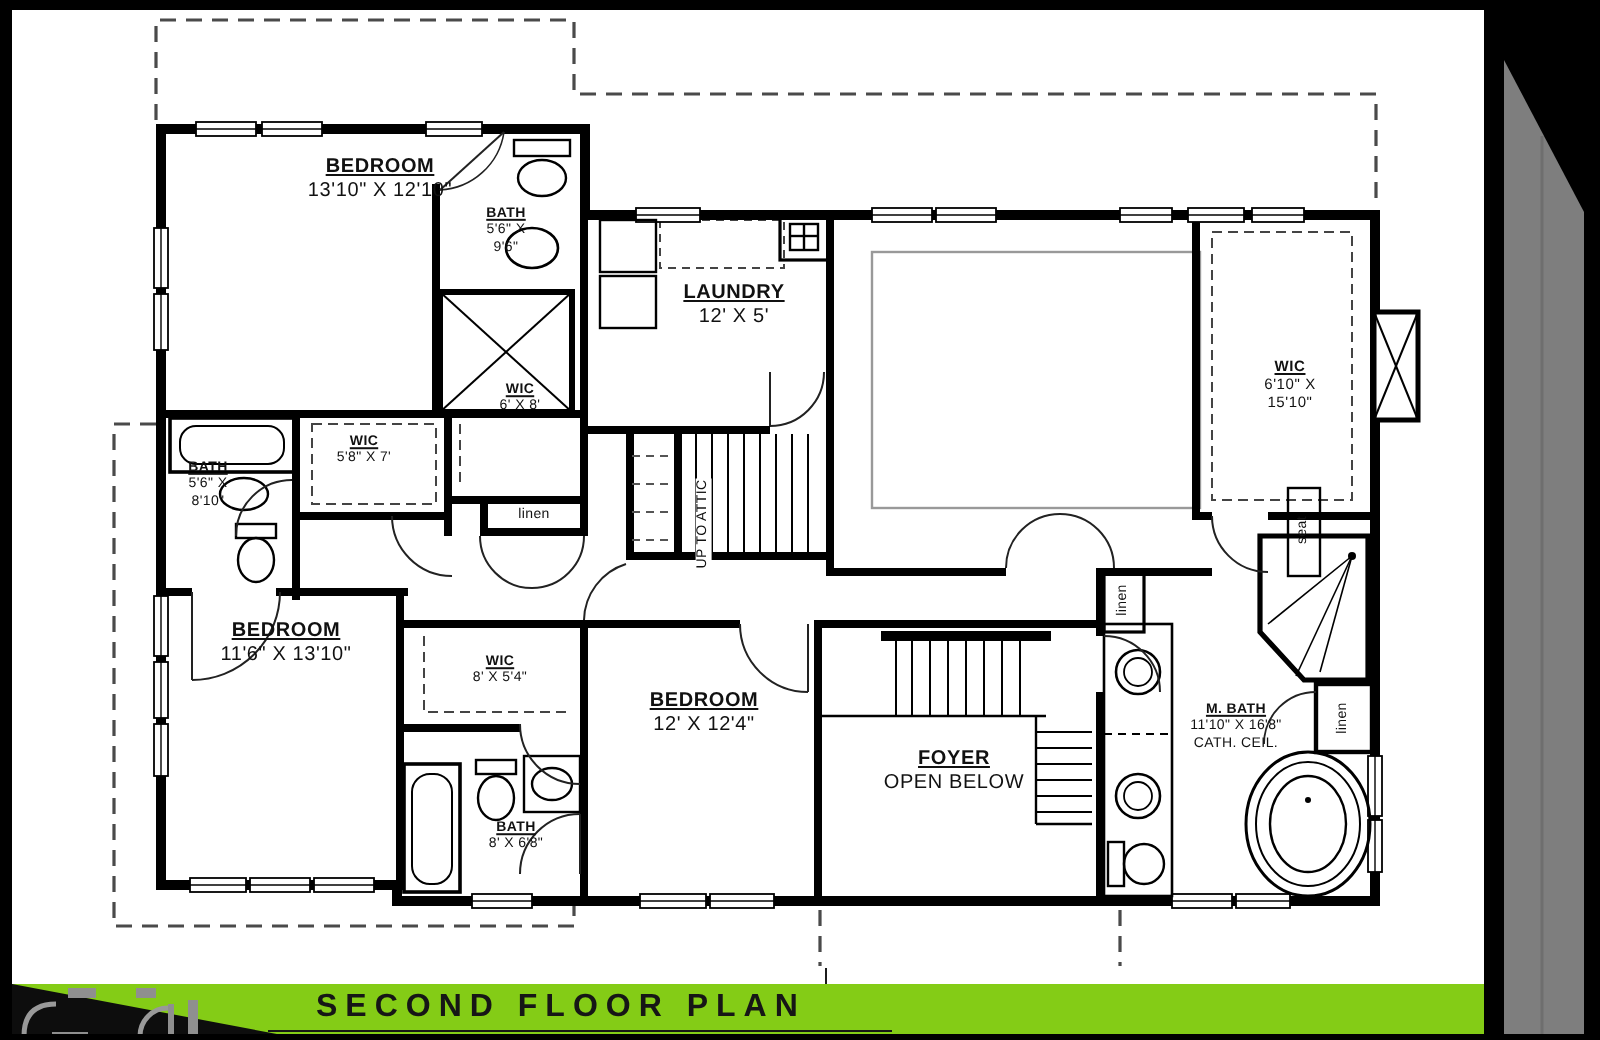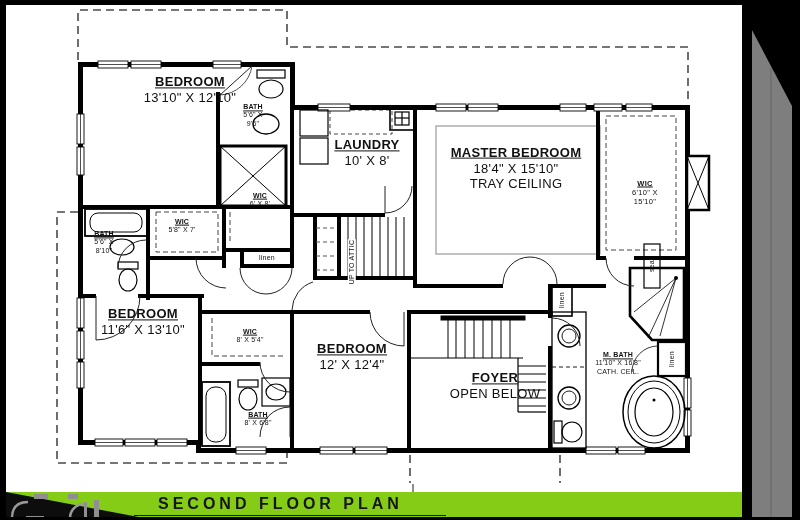--- a/index.html
+++ b/index.html
@@ -1,21 +1,21 @@
 <!DOCTYPE html>
 <html><head>
 <meta charset="utf-8">
 <style>
   html,body{margin:0;padding:0;background:#fff;}
   .stage{position:relative;width:800px;height:520px;overflow:hidden;background:#fff;
          font-family:"Liberation Sans",sans-serif;}
   .stage svg{position:absolute;left:0;top:0;z-index:1;}
   .labels{position:absolute;inset:0;z-index:2;}
   .lbl{position:absolute;transform:translate(-50%,-50%);text-align:center;
-       font-size:13px;line-height:1.2;color:#111;letter-spacing:.3px;white-space:nowrap;}
+       font-size:10px;line-height:1.2;color:#111;letter-spacing:.3px;white-space:nowrap;}
   .lbl .nm{display:block;text-decoration:underline;font-weight:bold;}
   .lbl .ln{display:block;}
   .sm{font-size:7.5px;}
   .tiny{font-size:7px;letter-spacing:.2px;}
   .vert{transform:translate(-50%,-50%) rotate(-90deg);}
   .attic{background:#fff;padding:0 1px;}
   
   .footer{position:absolute;left:6px;top:492px;width:736px;height:33px;background:#84cc16;
           overflow:hidden;z-index:3;}
   .footer-tri{position:absolute;left:0;top:0;width:175px;height:33px;background:#0d0d0d;
@@ -321,26 +321,21 @@
     <span class="nm">BATH</span>
     <span class="ln">5'6" X</span>
     <span class="ln">9'6"</span>
   </div>
   <div class="lbl tiny" style="left:260px;top:200px">
     <span class="nm">WIC</span>
     <span class="ln">6' X 8'</span>
   </div>
   <div class="lbl" style="left:367px;top:153px">
     <span class="nm">LAUNDRY</span>
-    <span class="ln">10' X 8'</span>
-  </div>
-  <div class="lbl" style="left:516px;top:168px">
-    <span class="nm">MASTER BEDROOM</span>
-    <span class="ln">18'4" X 15'10"</span>
-    <span class="ln">TRAY CEILING</span>
+    <span class="ln">12' X 5'</span>
   </div>
   <div class="lbl sm" style="left:645px;top:192px">
     <span class="nm">WIC</span>
     <span class="ln">6'10" X</span>
     <span class="ln">15'10"</span>
   </div>
   <div class="lbl tiny" style="left:104px;top:243px">
     <span class="nm">BATH</span>
     <span class="ln">5'6" X</span>
     <span class="ln">8'10"</span>
@@ -358,21 +353,21 @@
     <span class="ln">8' X 5'4"</span>
   </div>
   <div class="lbl" style="left:352px;top:357px">
     <span class="nm">BEDROOM</span>
     <span class="ln">12' X 12'4"</span>
   </div>
   <div class="lbl tiny" style="left:258px;top:419px">
     <span class="nm">BATH</span>
     <span class="ln">8' X 6'8"</span>
   </div>
-  <div class="lbl" style="left:495px;top:386px">
+  <div class="lbl" style="left:477px;top:386px">
     <span class="nm">FOYER</span>
     <span class="ln">OPEN BELOW</span>
   </div>
   <div class="lbl tiny" style="left:618px;top:364px">
     <span class="nm">M. BATH</span>
     <span class="ln">11'10" X 16'8"</span>
     <span class="ln">CATH. CEIL.</span>
   </div>
   <div class="lbl tiny" style="left:267px;top:258px">linen</div>
   <div class="lbl tiny vert" style="left:562px;top:300px">linen</div>

